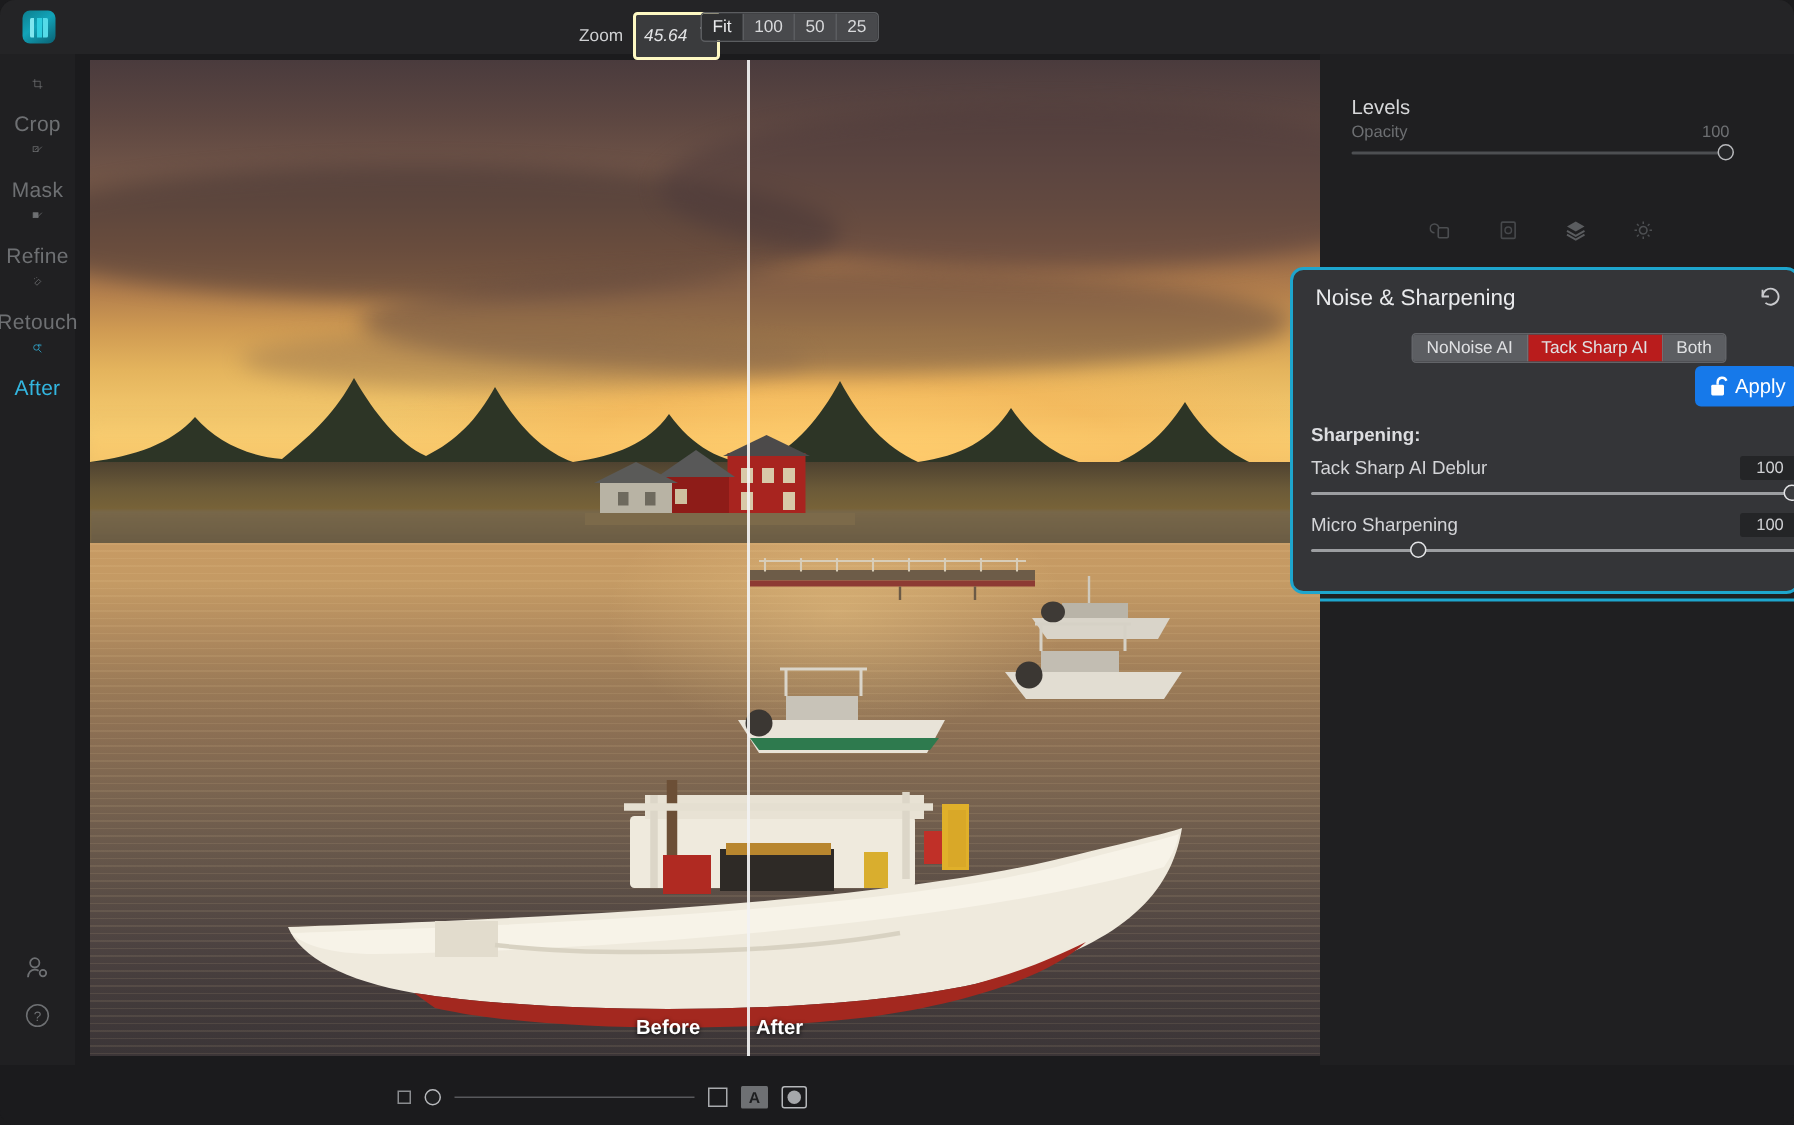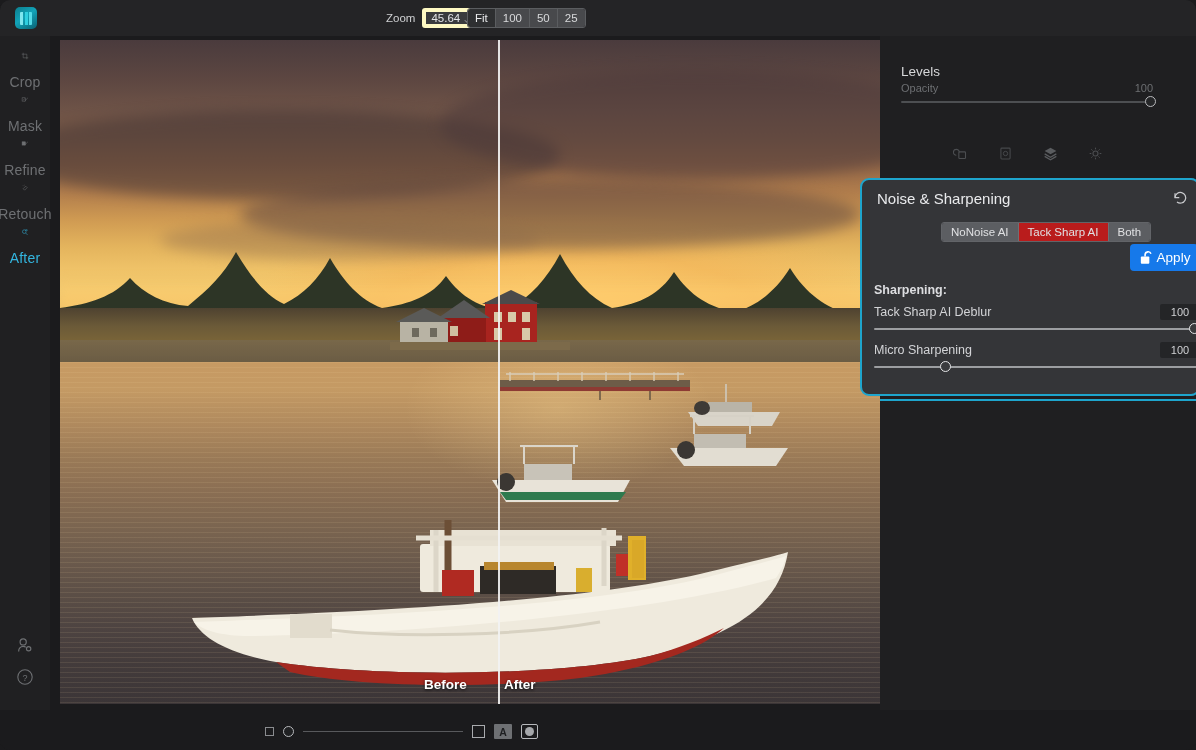--- a/index.html
+++ b/index.html
@@ -35,25 +35,26 @@
          #2fcfe0 5px 8px, transparent 8px 9px,
          #55dbe8 9px 12px);
     border-radius: 1px;
   }
   .zoomwrap {
     position: absolute; left: 386px; top: 8px;
     display: flex; align-items: center; gap: 7px;
   }
   .zoom-label { color: #cfd0d2; font-size: 11.5px; }
   .zoom-field {
-    width: 58px; height: 20px; background: #3a3b3d;
-    border: 4px solid #fef9c3; border-radius: 3px;
+    width: 58px; height: 32px; background: #3a3b3d;
+    border: 2px solid #fef9c3; border-radius: 3px;
     color: #e3e4e6; font-size: 11.5px;
     display: flex; align-items: center; padding: 0 5px;
     position: relative;
+    font-style: italic;
   }
   .zoom-field .caret {
     position: absolute; right: 5px; top: 6px;
     width: 7px; height: 7px;
   }
   .seg {
     position: absolute; left: 467px; top: 8px;
     display: flex; height: 20px;
     border-radius: 3px; overflow: hidden;
     border: 1px solid #5b5d60;

